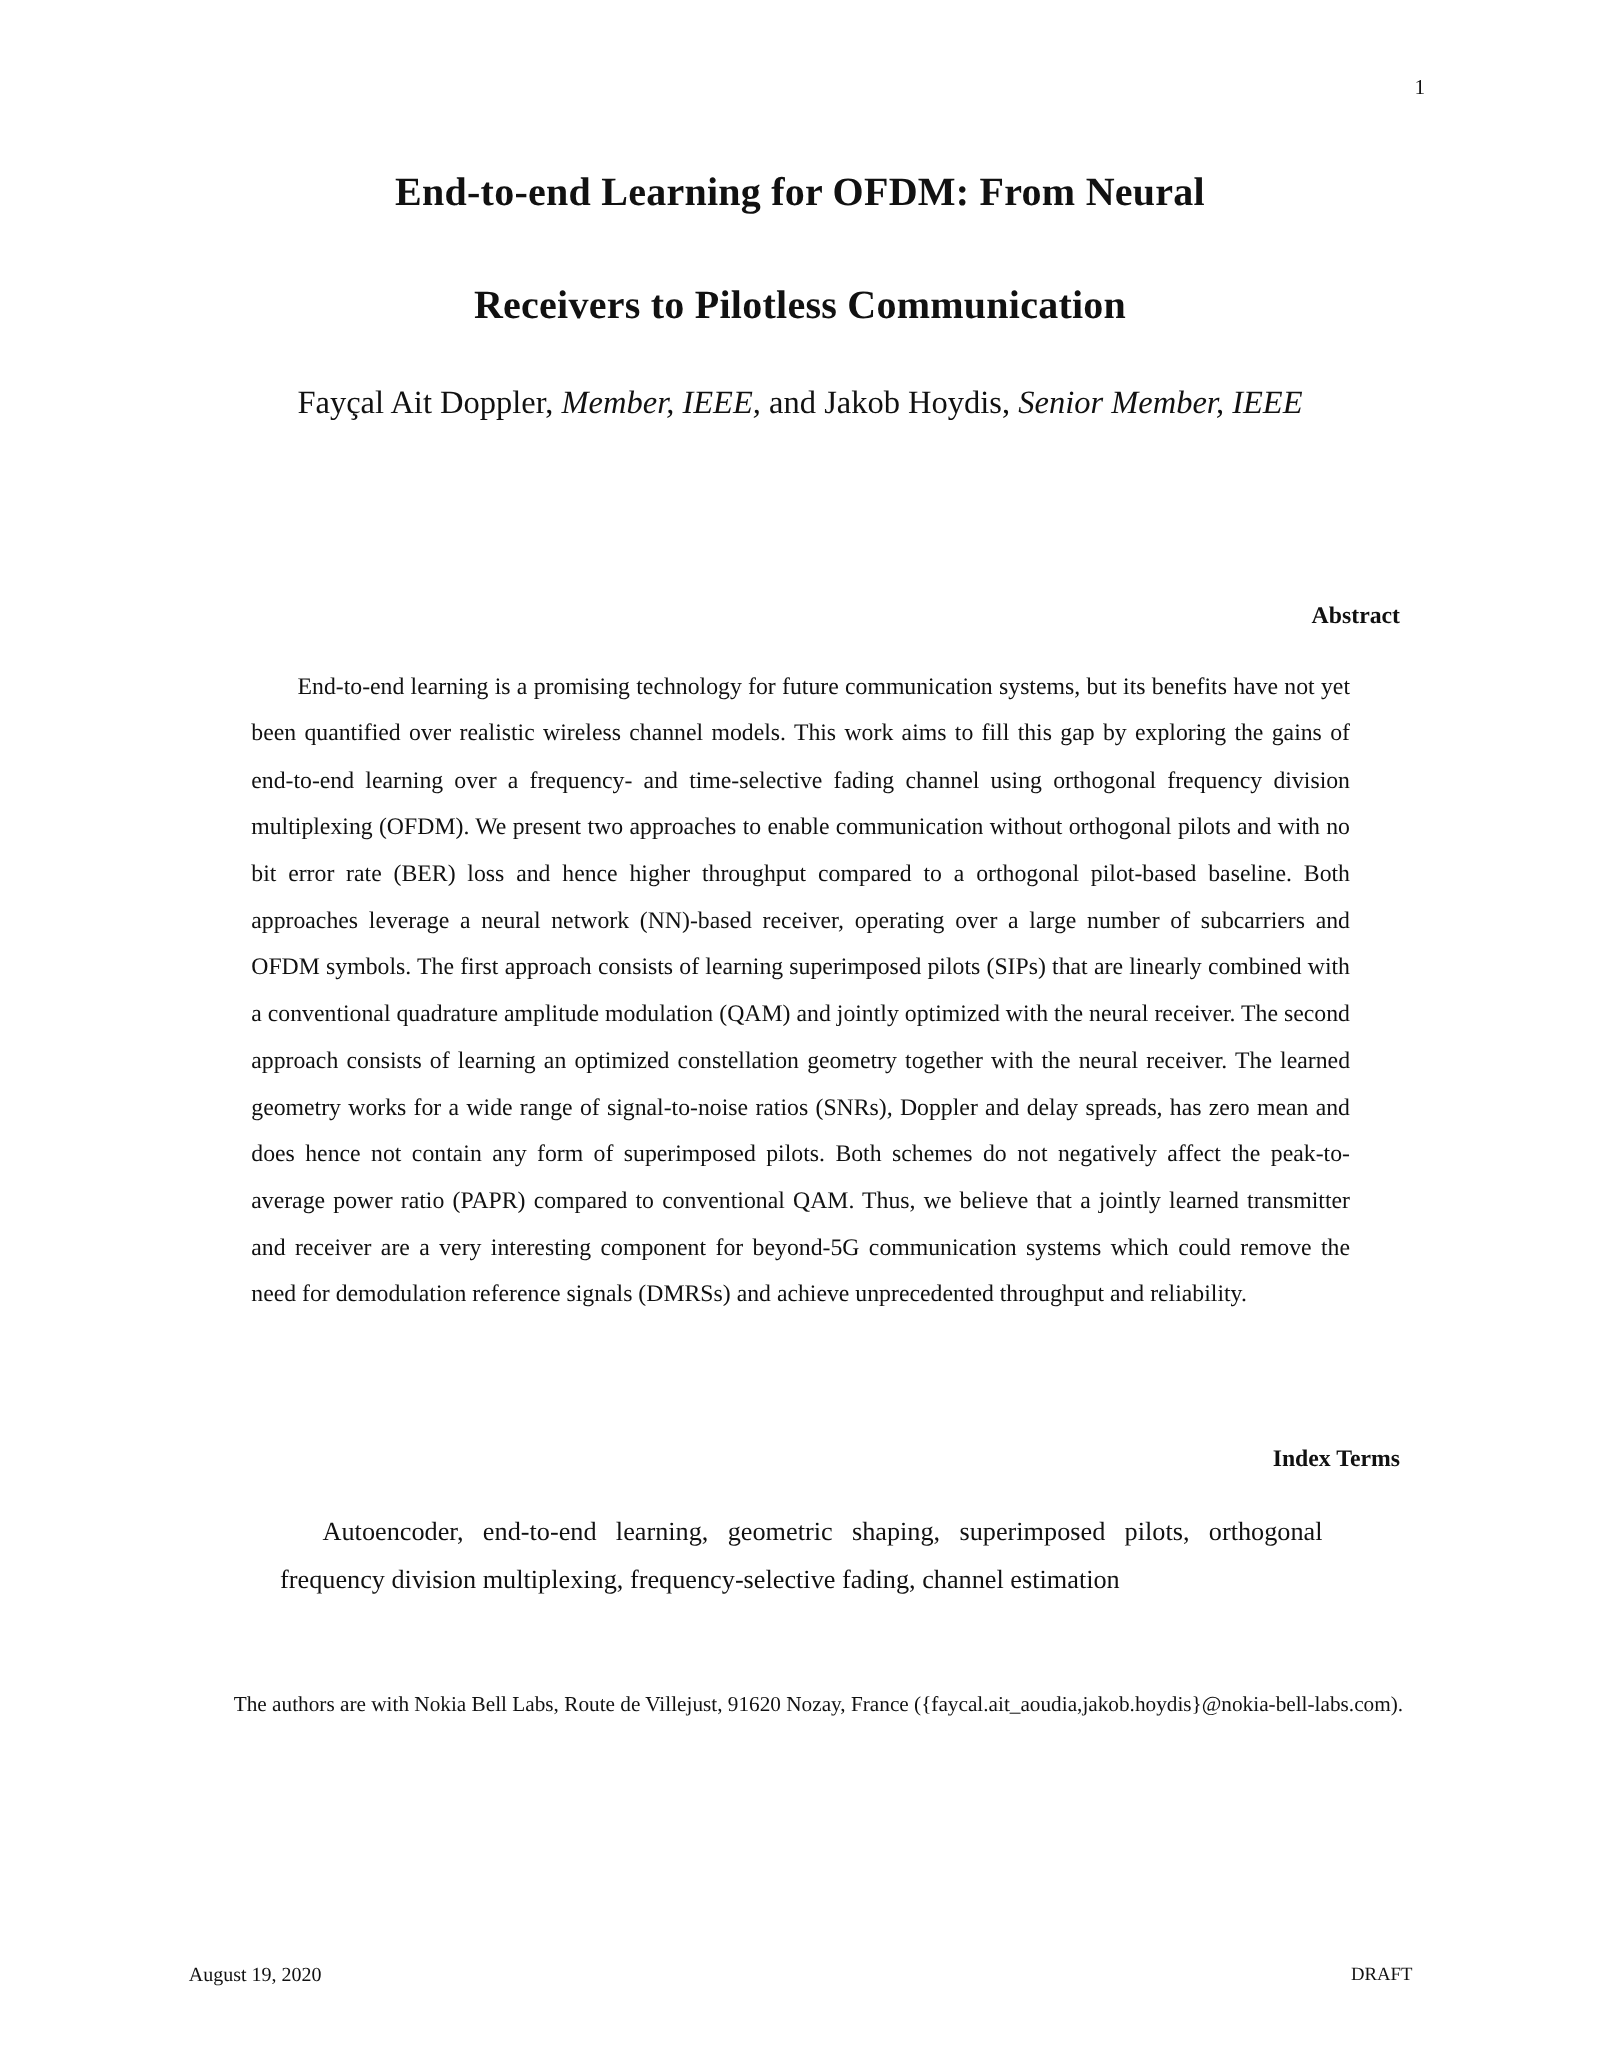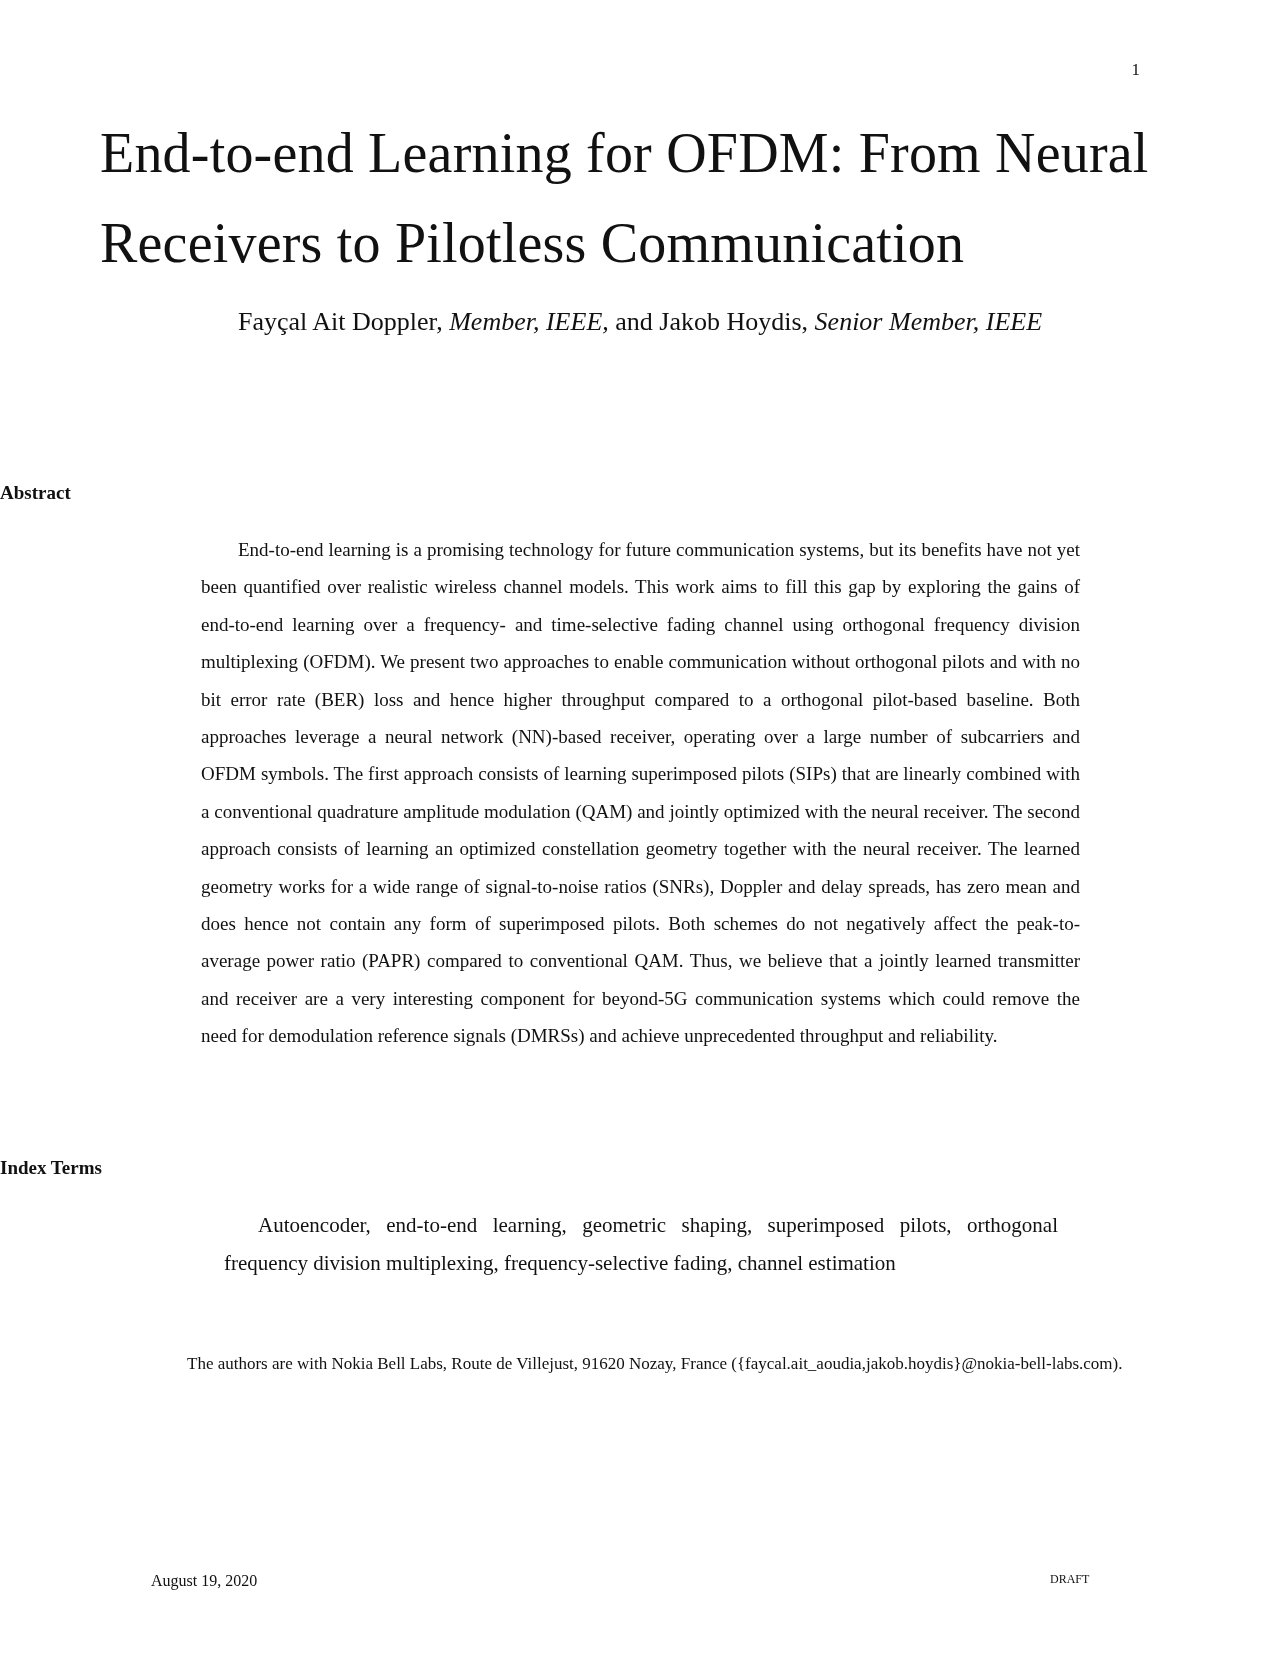--- a/index.html
+++ b/index.html
@@ -20,40 +20,40 @@
     top: 60px;
     left: 1110px;
     width: 30px;
     text-align: right;
     font-size: 17px;
   }
   .title {
     top: 108px;
     left: 100px;
     width: 1080px;
-    text-align: left;
-    font-size: 56px;
+    text-align: center;
+    font-size: 32px;
     line-height: 90px;
     margin: 0;
-    font-weight: normal;
+    font-weight: bold;
     letter-spacing: 0.2px;
   }
   .authors {
     top: 302px;
     left: 100px;
     width: 1080px;
     text-align: center;
     font-size: 26px;
     line-height: 40px;
   }
   .authors i { font-style: italic; }
   .section-heading {
     left: 0;
     width: 1120px;
-    text-align: left;
+    text-align: right;
     font-weight: bold;
     font-size: 19px;
     margin: 0;
   }
   .abstract-heading { top: 482px; }
   .abstract-body {
     top: 531px;
     left: 201px;
     width: 879px;
     font-size: 19px;
@@ -85,22 +85,22 @@
   }
   .footer-date {
     top: 1572px;
     left: 151px;
     font-size: 16px;
   }
   .footer-status {
     top: 1572px;
     left: 1050px;
     width: 80px;
-    text-align: left;
-    font-size: 12px;
+    text-align: right;
+    font-size: 15px;
   }
 </style>
 </head>
 <body>
 
 <div class="abs page-number">1</div>
 
 <h1 class="abs title">
   <span>End-to-end Learning for OFDM: From Neural</span><br>
   <span>Receivers to Pilotless Communication</span>

